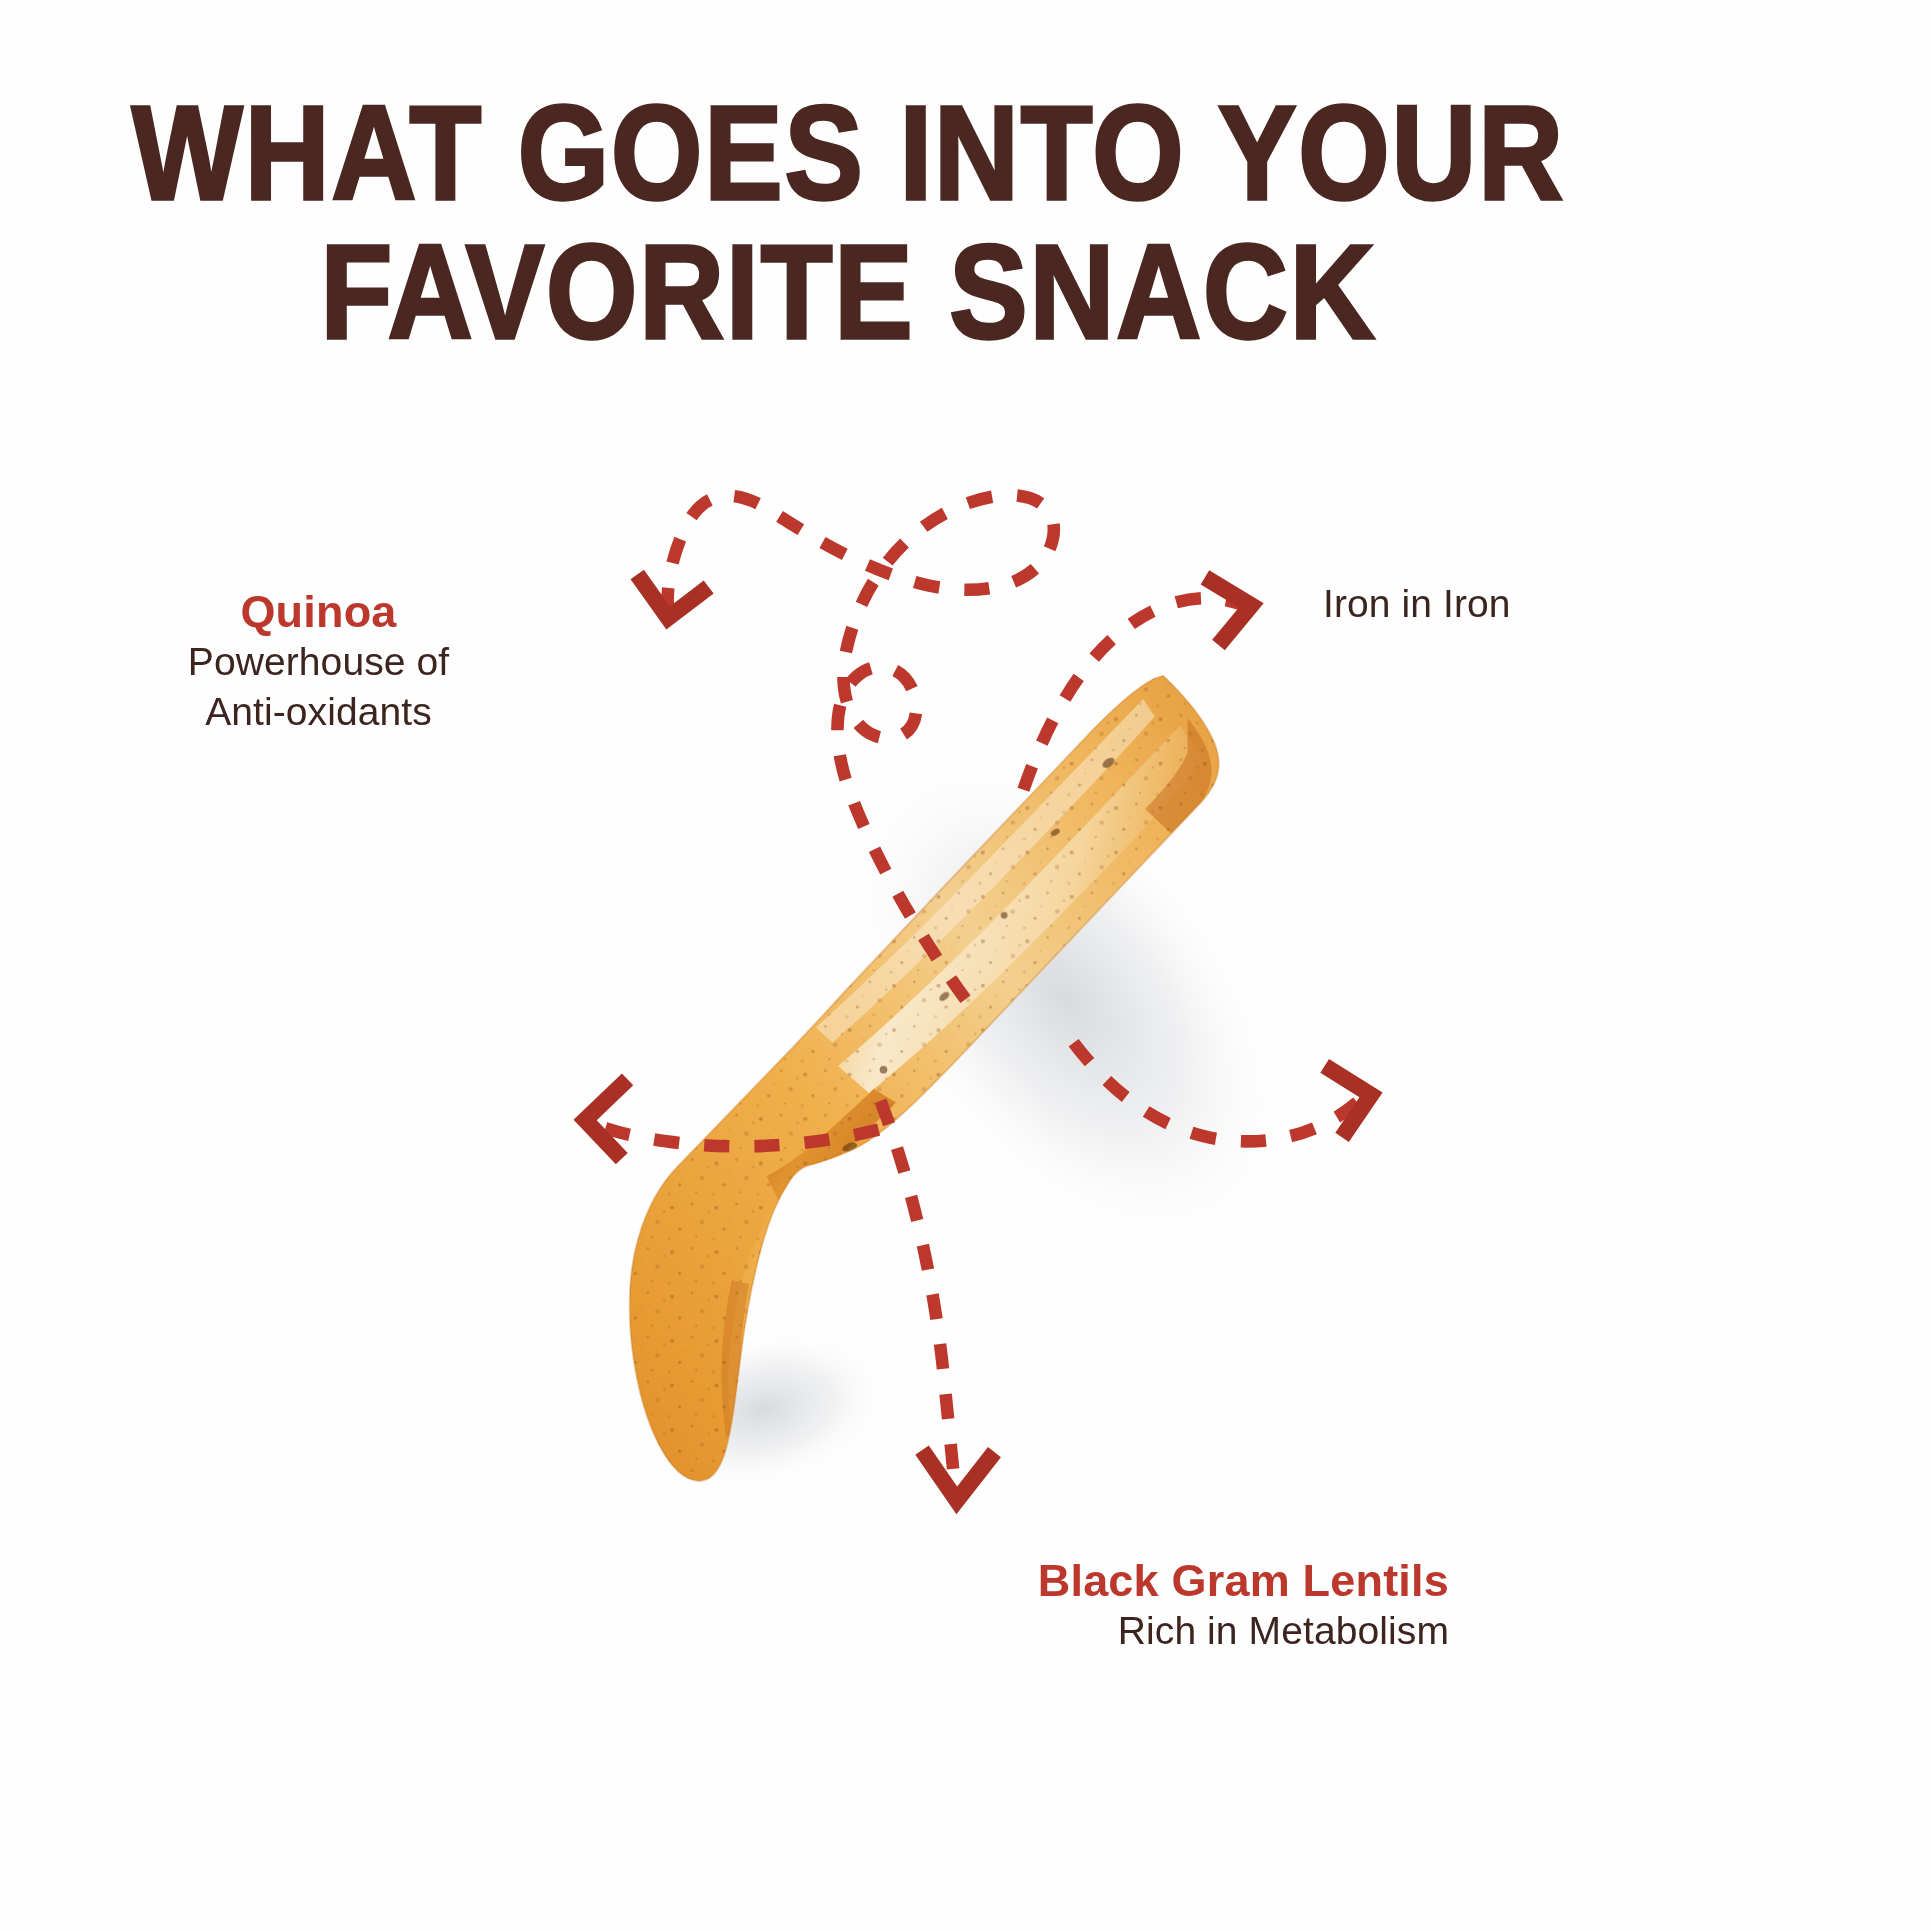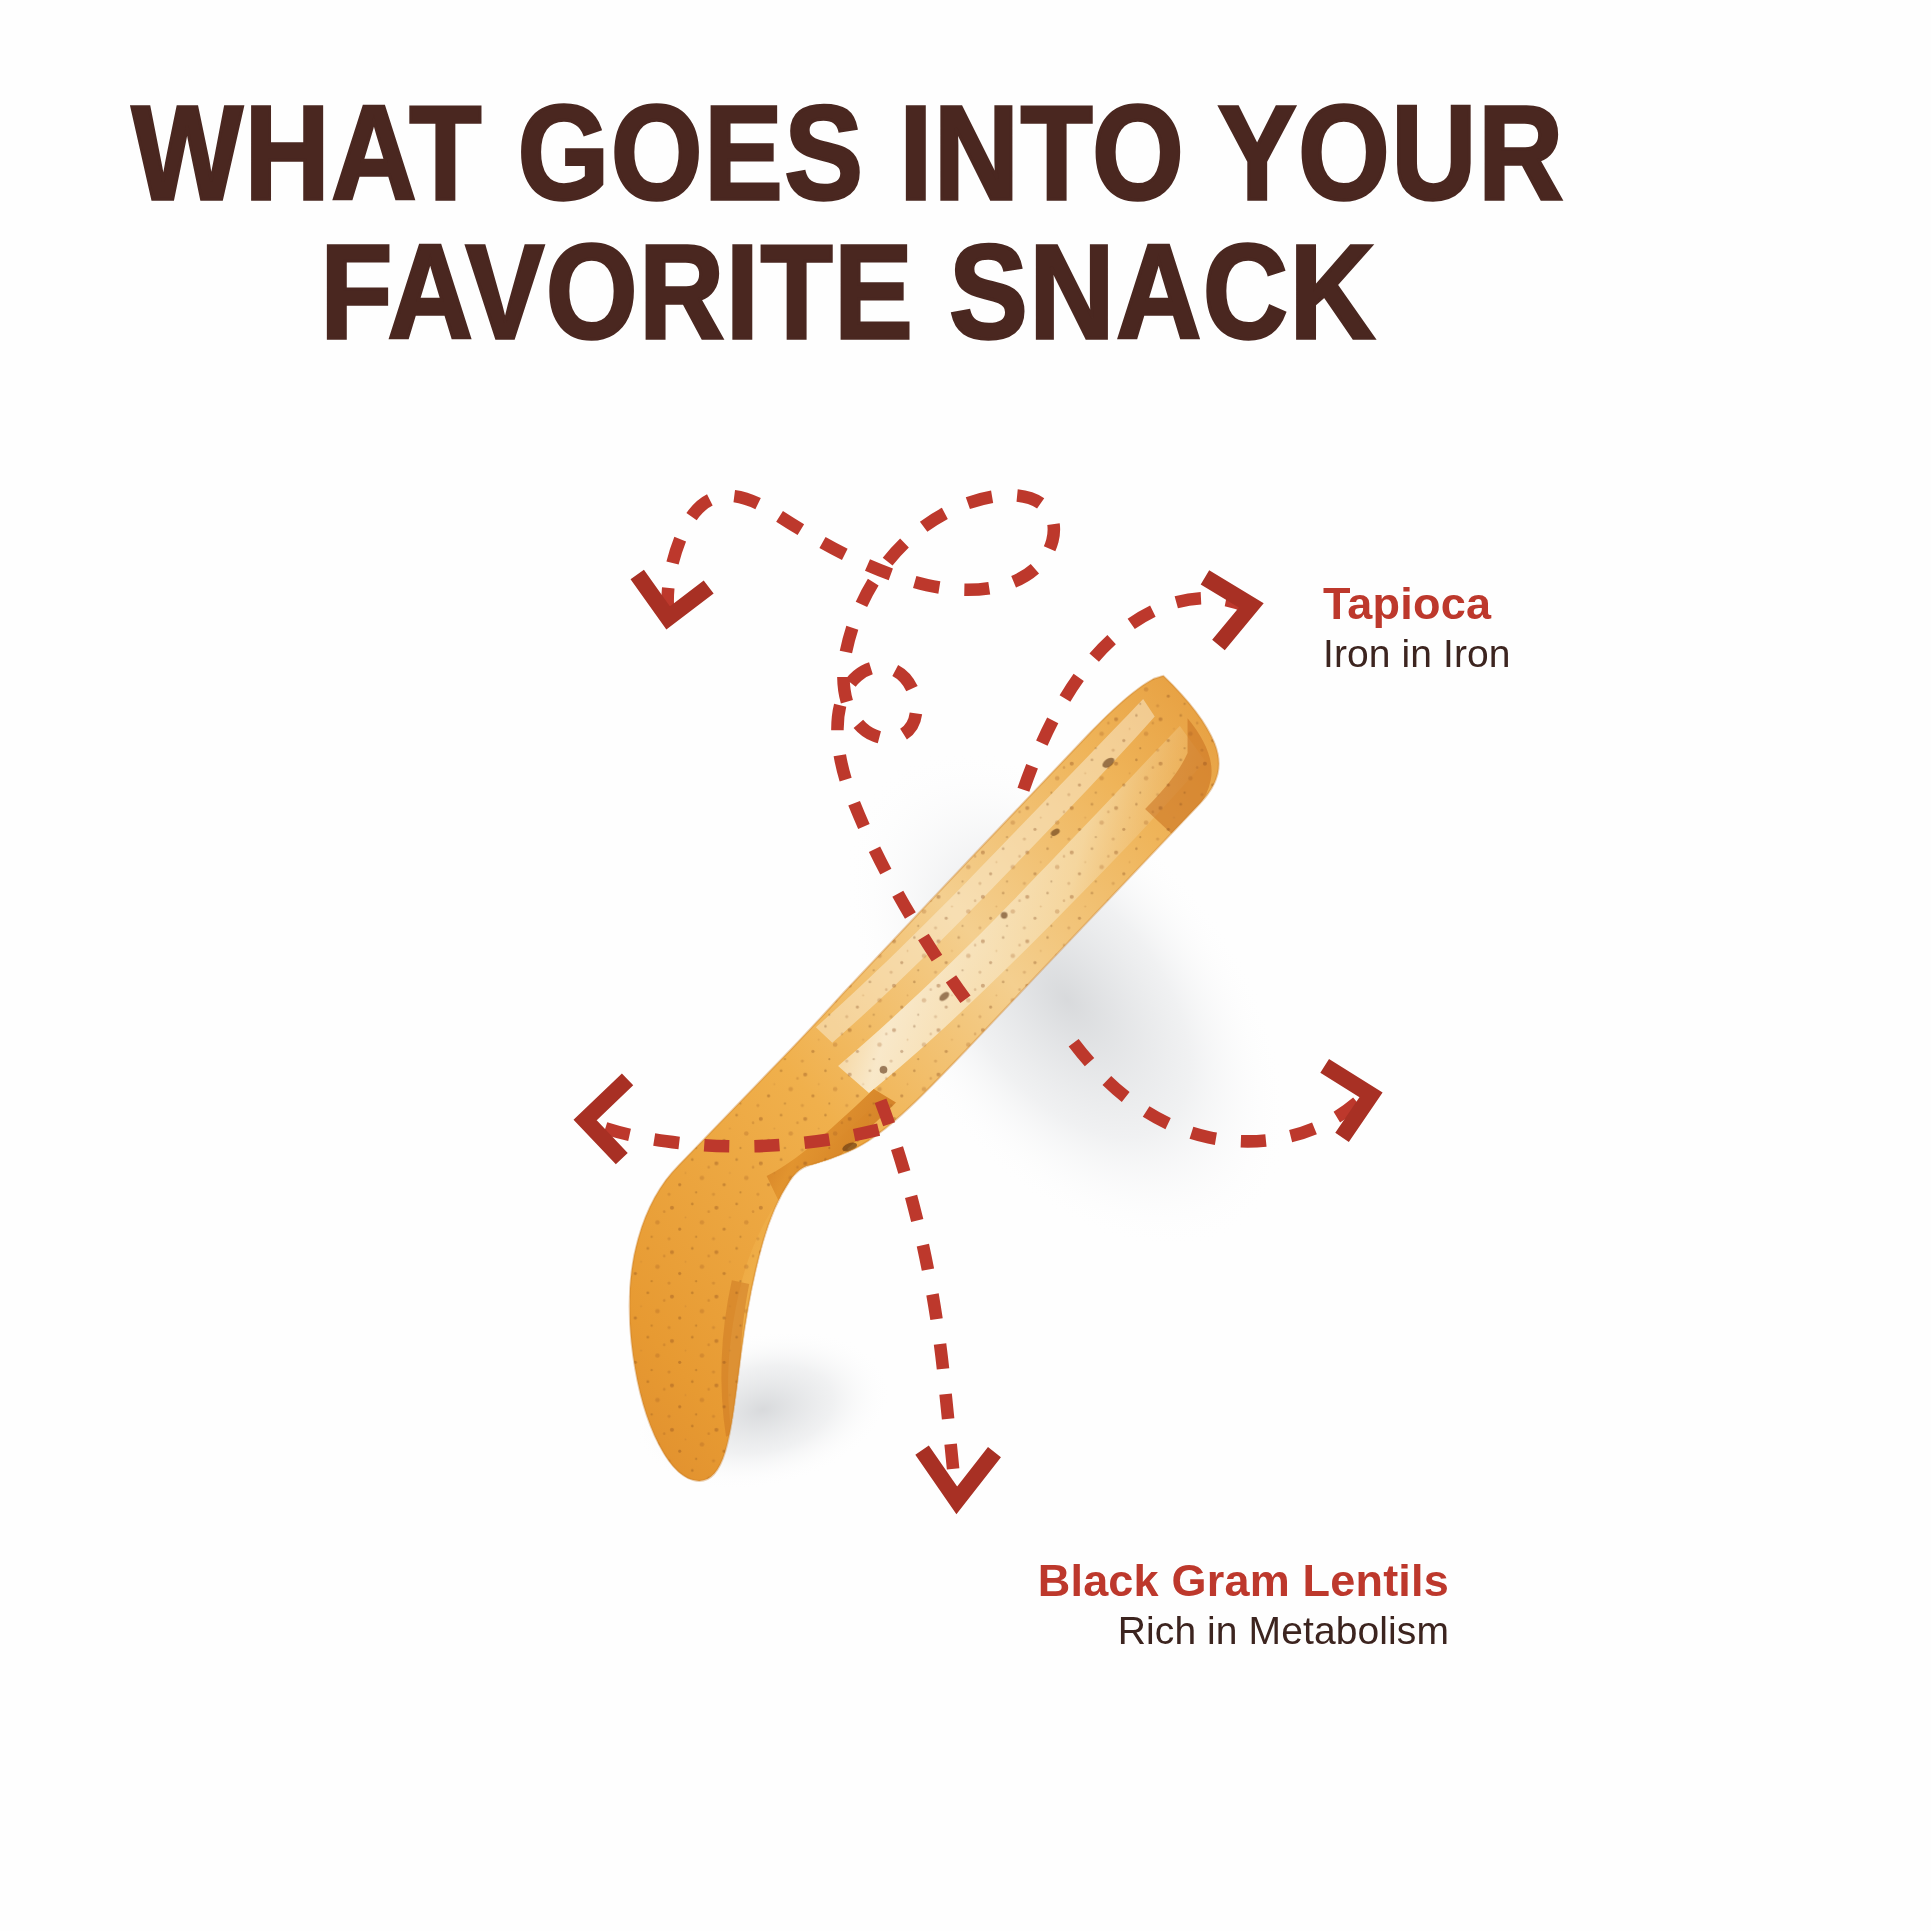--- a/index.html
+++ b/index.html
@@ -272,23 +272,27 @@
 
     <g fill="none" stroke="#a83024" stroke-width="17" stroke-linecap="butt" stroke-linejoin="miter">
       <polyline points="660,595 692,640 734,608"></polyline>
       <polyline points="1248,598 1296,627 1262,668"></polyline>
       <polyline points="650,1118 606,1160 644,1200"></polyline>
       <polyline points="1372,1104 1420,1134 1390,1178"></polyline>
       <polyline points="955,1502 991,1554 1030,1504"></polyline>
     </g>
   </svg>
 
+  <div class="label-block" id="label-quinoa">
+    <div class="label-title">Quinoa</div>
+    <div class="label-sub">Powerhouse of</div>
+    <div class="label-sub">Anti-oxidants</div>
+  </div>
 
   <div class="label-block" id="label-tapioca">
-    <div class="label-title">Tapioca</div>
     <div class="label-sub">Iron in Iron</div>
   </div>
 
 
   <div class="label-block" id="label-rice">
   </div>
 
   <div class="label-block" id="label-lentils">
     <div class="label-title">Black Gram Lentils</div>
     <div class="label-sub">Rich in Metabolism</div>

